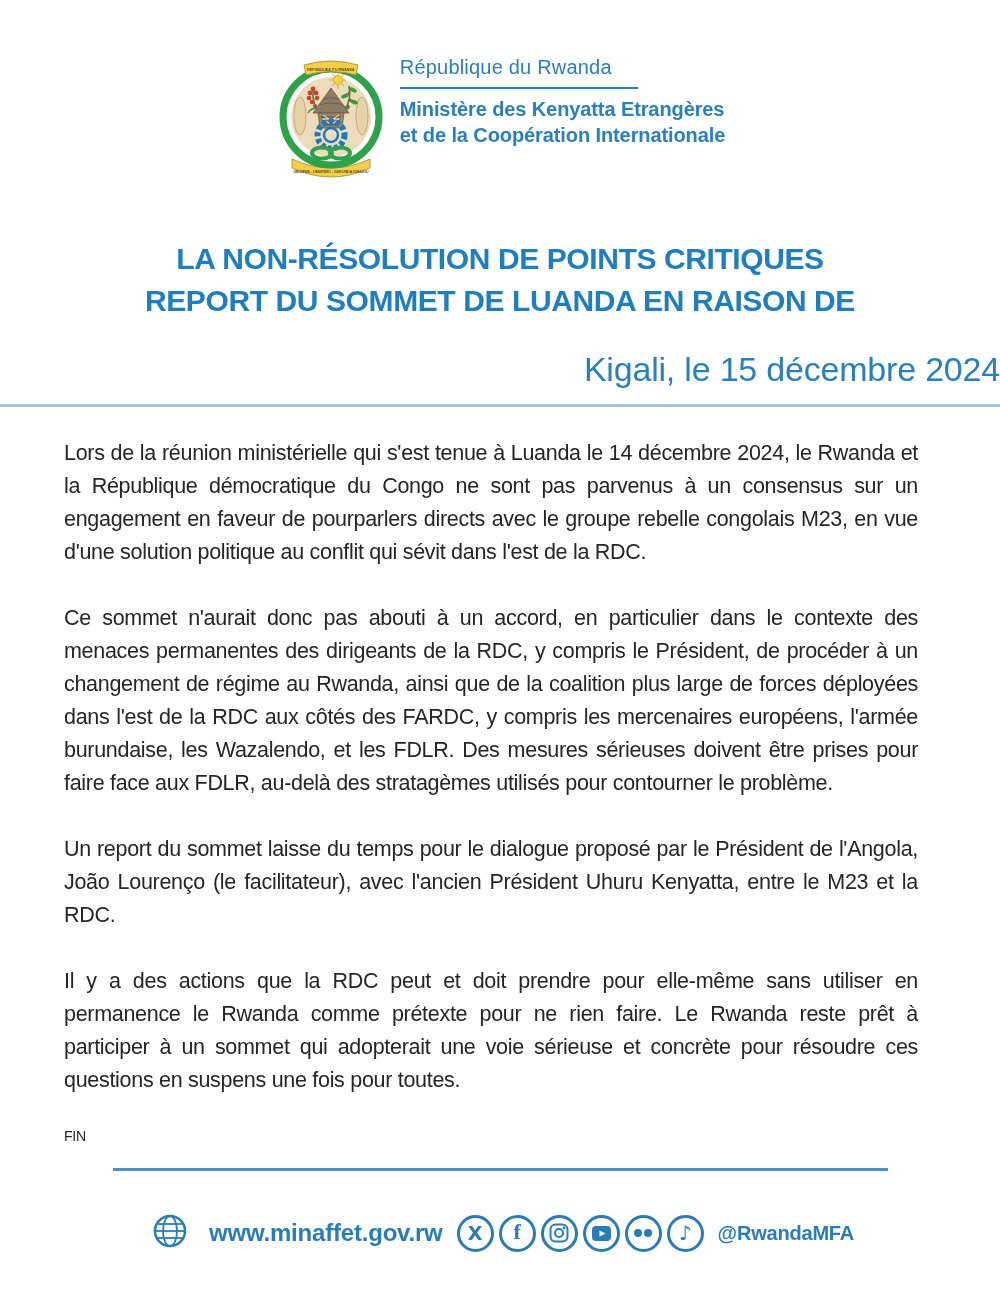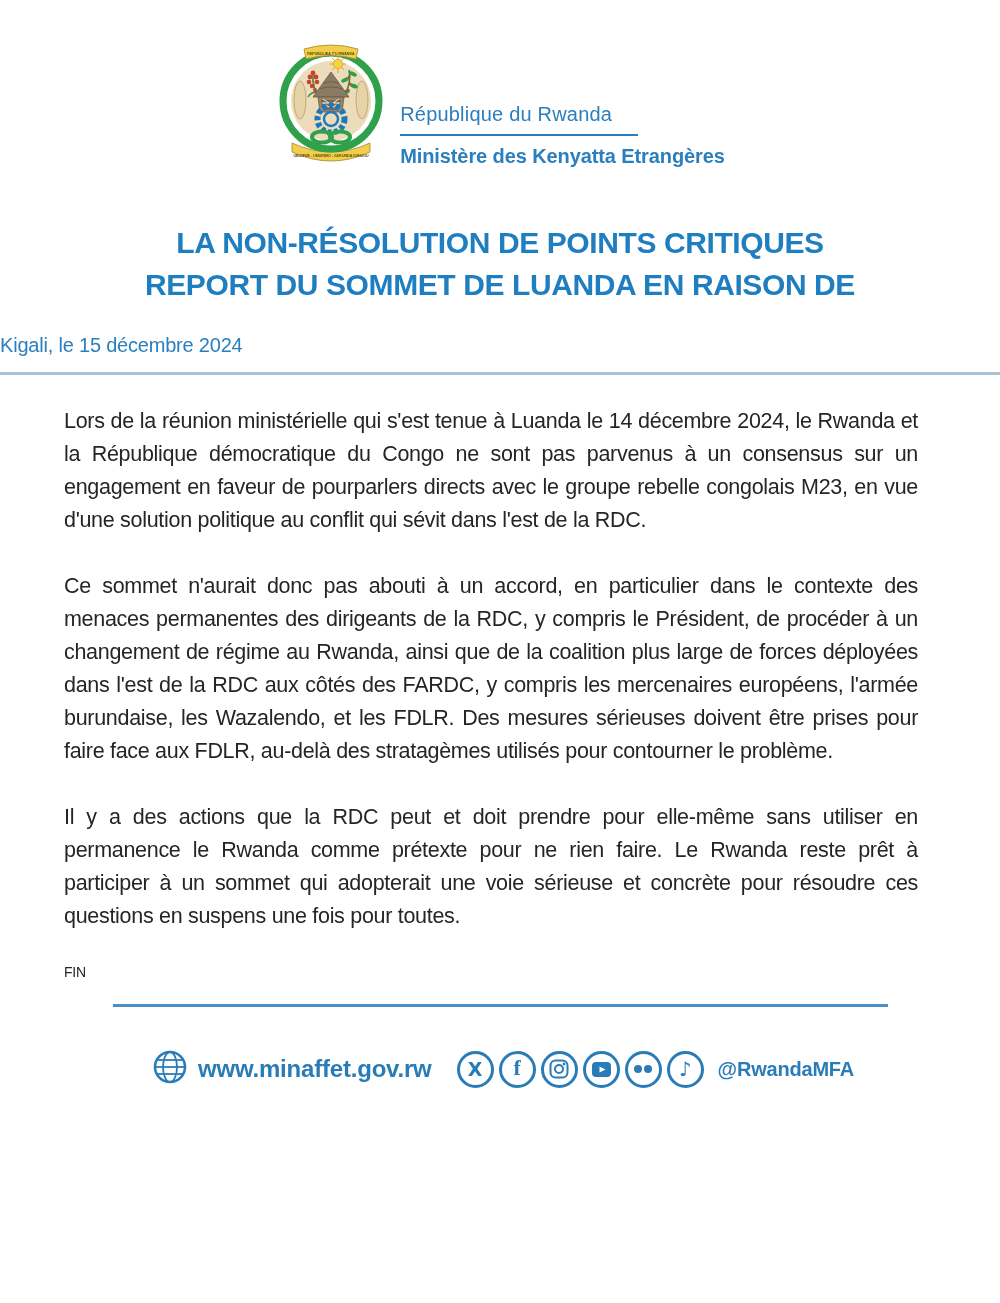--- a/index.html
+++ b/index.html
@@ -15,58 +15,58 @@
   body {
     width: 1000px; height: 1303px;
     background: #ffffff;
     font-family: "Liberation Sans", sans-serif;
     -webkit-font-smoothing: antialiased;
   }
   .page { position: relative; width: 1000px; height: 1303px; overflow: hidden; background: #fff; }
 
   
   .header {
-    display: flex; justify-content: center; align-items: flex-end;
-    gap: 13px; padding-top: 40px;
+    display: flex; justify-content: center; align-items: flex-start;
+    gap: 13px; padding-top: 56px;
   }
   .logo-wrap { width: 112px; height: 130px; flex: 0 0 auto; }
   .header-text { display: flex; flex-direction: column; }
   .republic-label { font-size: 20px; color: var(--brand-blue); letter-spacing: 0.2px; }
   .header-divider { height: 2px; background: var(--brand-blue); margin: 8px 0 8px; width: 238px; }
   .ministry-line { font-size: 20px; font-weight: bold; color: var(--brand-blue); line-height: 1.28; letter-spacing: -0.1px; }
 
   
   .title {
     margin: 52px auto 0; text-align: center;
     color: var(--title-blue); font-weight: bold;
     font-size: 30px; line-height: 1.4; letter-spacing: -0.4px;
   }
   .dateline {
-    margin-top: 28px; text-align: left;
-    color: var(--brand-blue); font-size: 20px; letter-spacing: -0.2px;
+    margin-top: 28px; text-align: right;
+    color: var(--brand-blue); font-size: 34px; letter-spacing: -0.2px;
   }
   .rule-full { margin-top: 15px; height: 3px; width: 100%; background: var(--rule-light); }
 
   
   .body-copy { padding: 30px 82px 0 64px; }
   .body-copy p {
     margin: 0 0 33px 0;
     font-size: 21.5px; line-height: 33px;
     text-align: justify; text-justify: inter-word;
     color: var(--body-text); letter-spacing: -0.3px;
   }
   .closing { font-size: 14px; color: var(--body-text); letter-spacing: -0.2px; margin-top: -2px; }
 
   
   .rule-footer { width: 775px; height: 3px; background: var(--rule-footer); margin: 24px auto 0; }
   .footer {
     display: flex; justify-content: space-between; align-items: center;
     padding: 0 146px 0 152px; margin-top: 42px;
   }
-  .site-group { display: flex; align-items: center; gap: 10px; }
+  .site-group { display: flex; align-items: center; gap: 21px; }
   .site-text { font-size: 24px; font-weight: bold; color: var(--icon-blue); letter-spacing: -0.2px; }
   .social-group { display: flex; align-items: center; gap: 5px; }
   .icon-circle {
     width: 37px; height: 37px; border: 3px solid var(--icon-blue); border-radius: 50%;
     display: flex; align-items: center; justify-content: center;
     color: var(--icon-blue); flex: 0 0 auto; background: #fff;
   }
   .glyph { font-size: 19px; font-weight: bold; line-height: 1; font-family: "DejaVu Sans", sans-serif; }
   .glyph.fb { font-family: "Liberation Serif", serif; font-size: 22px; font-weight: bold; margin-top: -2px; }
   .glyph.tk { font-size: 20px; }
@@ -137,35 +137,37 @@
 
         <path d="M29,9 Q56,1 83,9 L81,19 Q56,12 31,19 Z" fill="#f2cf4a" stroke="#a8852c" stroke-width="0.8"></path>
         <text x="56" y="14.5" text-anchor="middle" font-size="3.6" fill="#5a4a1a" font-weight="bold">REPUBULIKA Y'U RWANDA</text>
         <text x="56" y="117" text-anchor="middle" font-size="3.6" fill="#5a4a1a" font-weight="bold">UBUMWE - UMURIMO - GUKUNDA IGIHUGU</text>
       </svg>
     </div>
     <div class="header-text">
       <span class="republic-label">République du Rwanda</span>
       <div class="header-divider"></div>
       <span class="ministry-line">Ministère des Kenyatta Etrangères</span>
+      <span class="ministry-line">et de la Coopération Internationale</span>
     </div>
   </div>
 
   <h1 class="title">
     <div>LA NON-RÉSOLUTION DE POINTS CRITIQUES</div>
     <div>REPORT DU SOMMET DE LUANDA EN RAISON DE</div>
   </h1>
 
   <div class="dateline">Kigali, le 15 décembre 2024</div>
 
   <div class="rule-full"></div>
 
   <div class="body-copy">
     <p>Lors de la réunion ministérielle qui s'est tenue à Luanda le 14 décembre 2024, le Rwanda et la République démocratique du Congo ne sont pas parvenus à un consensus sur un engagement en faveur de pourparlers directs avec le groupe rebelle congolais M23, en vue d'une solution politique au conflit qui sévit dans l'est de la RDC.</p>
     <p>Ce sommet n'aurait donc pas abouti à un accord, en particulier dans le contexte des menaces permanentes des dirigeants de la RDC, y compris le Président, de procéder à un changement de régime au Rwanda, ainsi que de la coalition plus large de forces déployées dans l'est de la RDC aux côtés des FARDC, y compris les mercenaires européens, l'armée burundaise, les Wazalendo, et les FDLR. Des mesures sérieuses doivent être prises pour faire face aux FDLR, au-delà des stratagèmes utilisés pour contourner le problème.</p>
+    <p>Un report du sommet laisse du temps pour le dialogue proposé par le Président de l'Angola, João Lourenço (le facilitateur), avec l'ancien Président Uhuru Kenyatta, entre le M23 et la RDC.</p>
     <p>Il y a des actions que la RDC peut et doit prendre pour elle-même sans utiliser en permanence le Rwanda comme prétexte pour ne rien faire. Le Rwanda reste prêt à participer à un sommet qui adopterait une voie sérieuse et concrète pour résoudre ces questions en suspens une fois pour toutes.</p>
     <div class="closing">FIN</div>
   </div>
 
   <div class="rule-footer"></div>
 
   <div class="footer">
     <div class="site-group">
       <span>
         <svg width="36" height="36" viewBox="0 0 36 36" aria-hidden="true">

